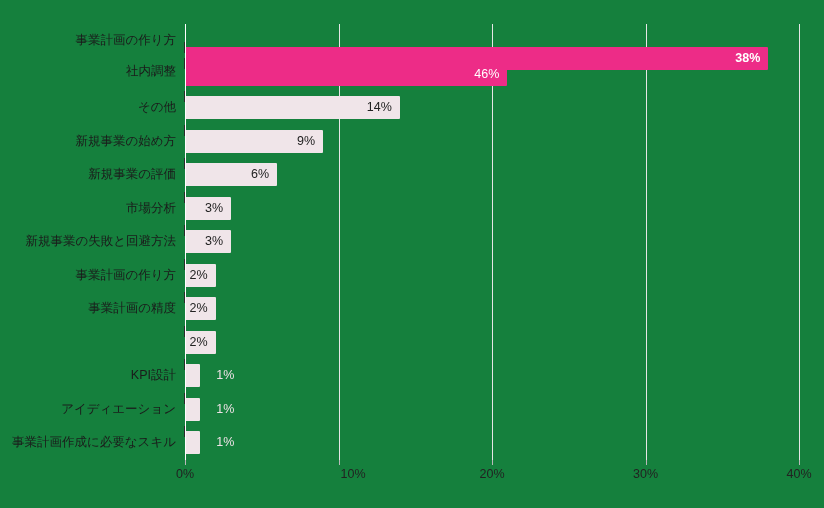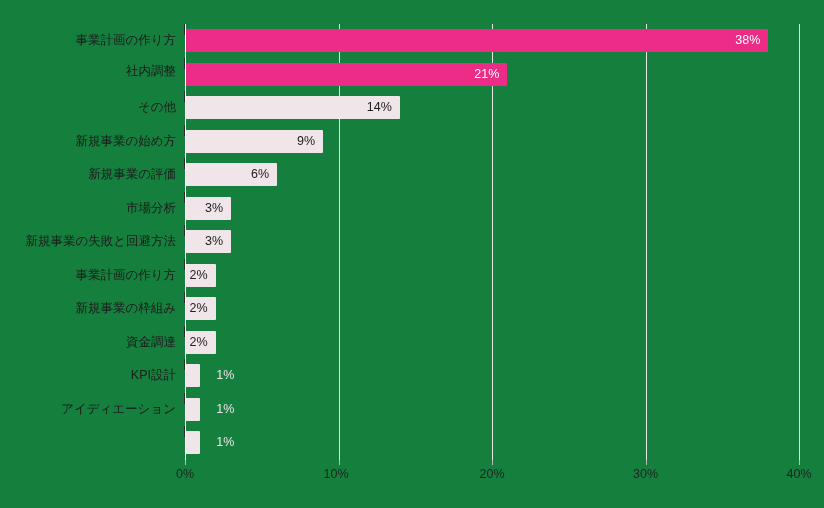--- a/index.html
+++ b/index.html
@@ -141,43 +141,43 @@
 
   <div class="cat-col">
       <div class="cat-label" style="top: 0px;">事業計画の作り方</div>
       <div class="cat-label" style="top: 31px;">社内調整</div>
       <div class="cat-label" style="top: 67.0769px;">その他</div>
       <div class="cat-label" style="top: 100.615px;">新規事業の始め方</div>
       <div class="cat-label" style="top: 134px; margin-left: 13px;">新規事業の評価</div>
       <div class="cat-label" style="top: 167.692px;">市場分析</div>
       <div class="cat-label" style="top: 201.231px;">新規事業の失敗と回避方法</div>
       <div class="cat-label" style="top: 234.769px;">事業計画の作り方</div>
-      <div class="cat-label" style="top: 268.308px;">新規事業の枠組み</div>
-      <div class="cat-label" style="top: 301.846px;">資金調達</div>
+      <div class="cat-label" style="top: 268.308px;">事業計画の精度</div>
       <div class="cat-label" style="top: 335.385px;">KPI設計</div>
       <div class="cat-label" style="top: 368.923px;">アイディエーション</div>
+      <div class="cat-label" style="top: 402.462px;">事業計画作成に必要なスキル</div>
     </div>
 
   <div class="plot-area">
     <div>
         <div class="gridline" style="left: 153.5px;"></div>
         <div class="gridline" style="left: 307px;"></div>
         <div class="gridline" style="left: 460.5px;"></div>
         <div class="gridline" style="left: 614px;"></div>
       </div>
     <div>
-        <div class="row" style="top: 0px;">
+        <div class="row" style="top: 18px; font-weight: bold;">
           <div class="row-tick"></div>
           <div class="bar accent" style="width: 583.3px;"></div>
           <div class="bar-label inside-light" style="left: 0px; width: 575.3px;">38%</div>
         </div>
         <div class="row" style="top: 33.5385px;">
           <div class="row-tick"></div>
           <div class="bar accent" style="width: 322.35px;"></div>
-          <div class="bar-label inside-light" style="left: 0px; width: 314.35px;">21%</div>
+          <div class="bar-label inside-light" style="left: 0px; width: 314.35px;">46%</div>
         </div>
         <div class="row" style="top: 67.0769px;">
           <div class="row-tick"></div>
           <div class="bar muted" style="width: 214.9px;"></div>
           <div class="bar-label inside-dark" style="left: 0px; width: 206.9px;">14%</div>
         </div>
         <div class="row" style="top: 100.615px;">
           <div class="row-tick"></div>
           <div class="bar muted" style="width: 138.15px;"></div>
           <div class="bar-label inside-dark" style="left: 0px; width: 130.15px;">9%</div>
@@ -229,21 +229,21 @@
         </div>
       </div>
   </div>
 
   <div class="axis-line"></div>
 
   <div class="xaxis">
       <div class="xtick-mark" style="left: 0px;"></div>
       <div class="xtick-label" style="left: 0px;">0%</div>
       <div class="xtick-mark" style="left: 153.5px;"></div>
-      <div class="xtick-label" style="left: 151px; text-align: right;">10%</div>
+      <div class="xtick-label" style="left: 168px; text-align: right;">10%</div>
       <div class="xtick-mark" style="left: 307px;"></div>
       <div class="xtick-label" style="left: 307px;">20%</div>
       <div class="xtick-mark" style="left: 460.5px;"></div>
       <div class="xtick-label" style="left: 460.5px;">30%</div>
       <div class="xtick-mark" style="left: 614px;"></div>
       <div class="xtick-label" style="left: 614px;">40%</div>
     </div>
 
 </div>
 

